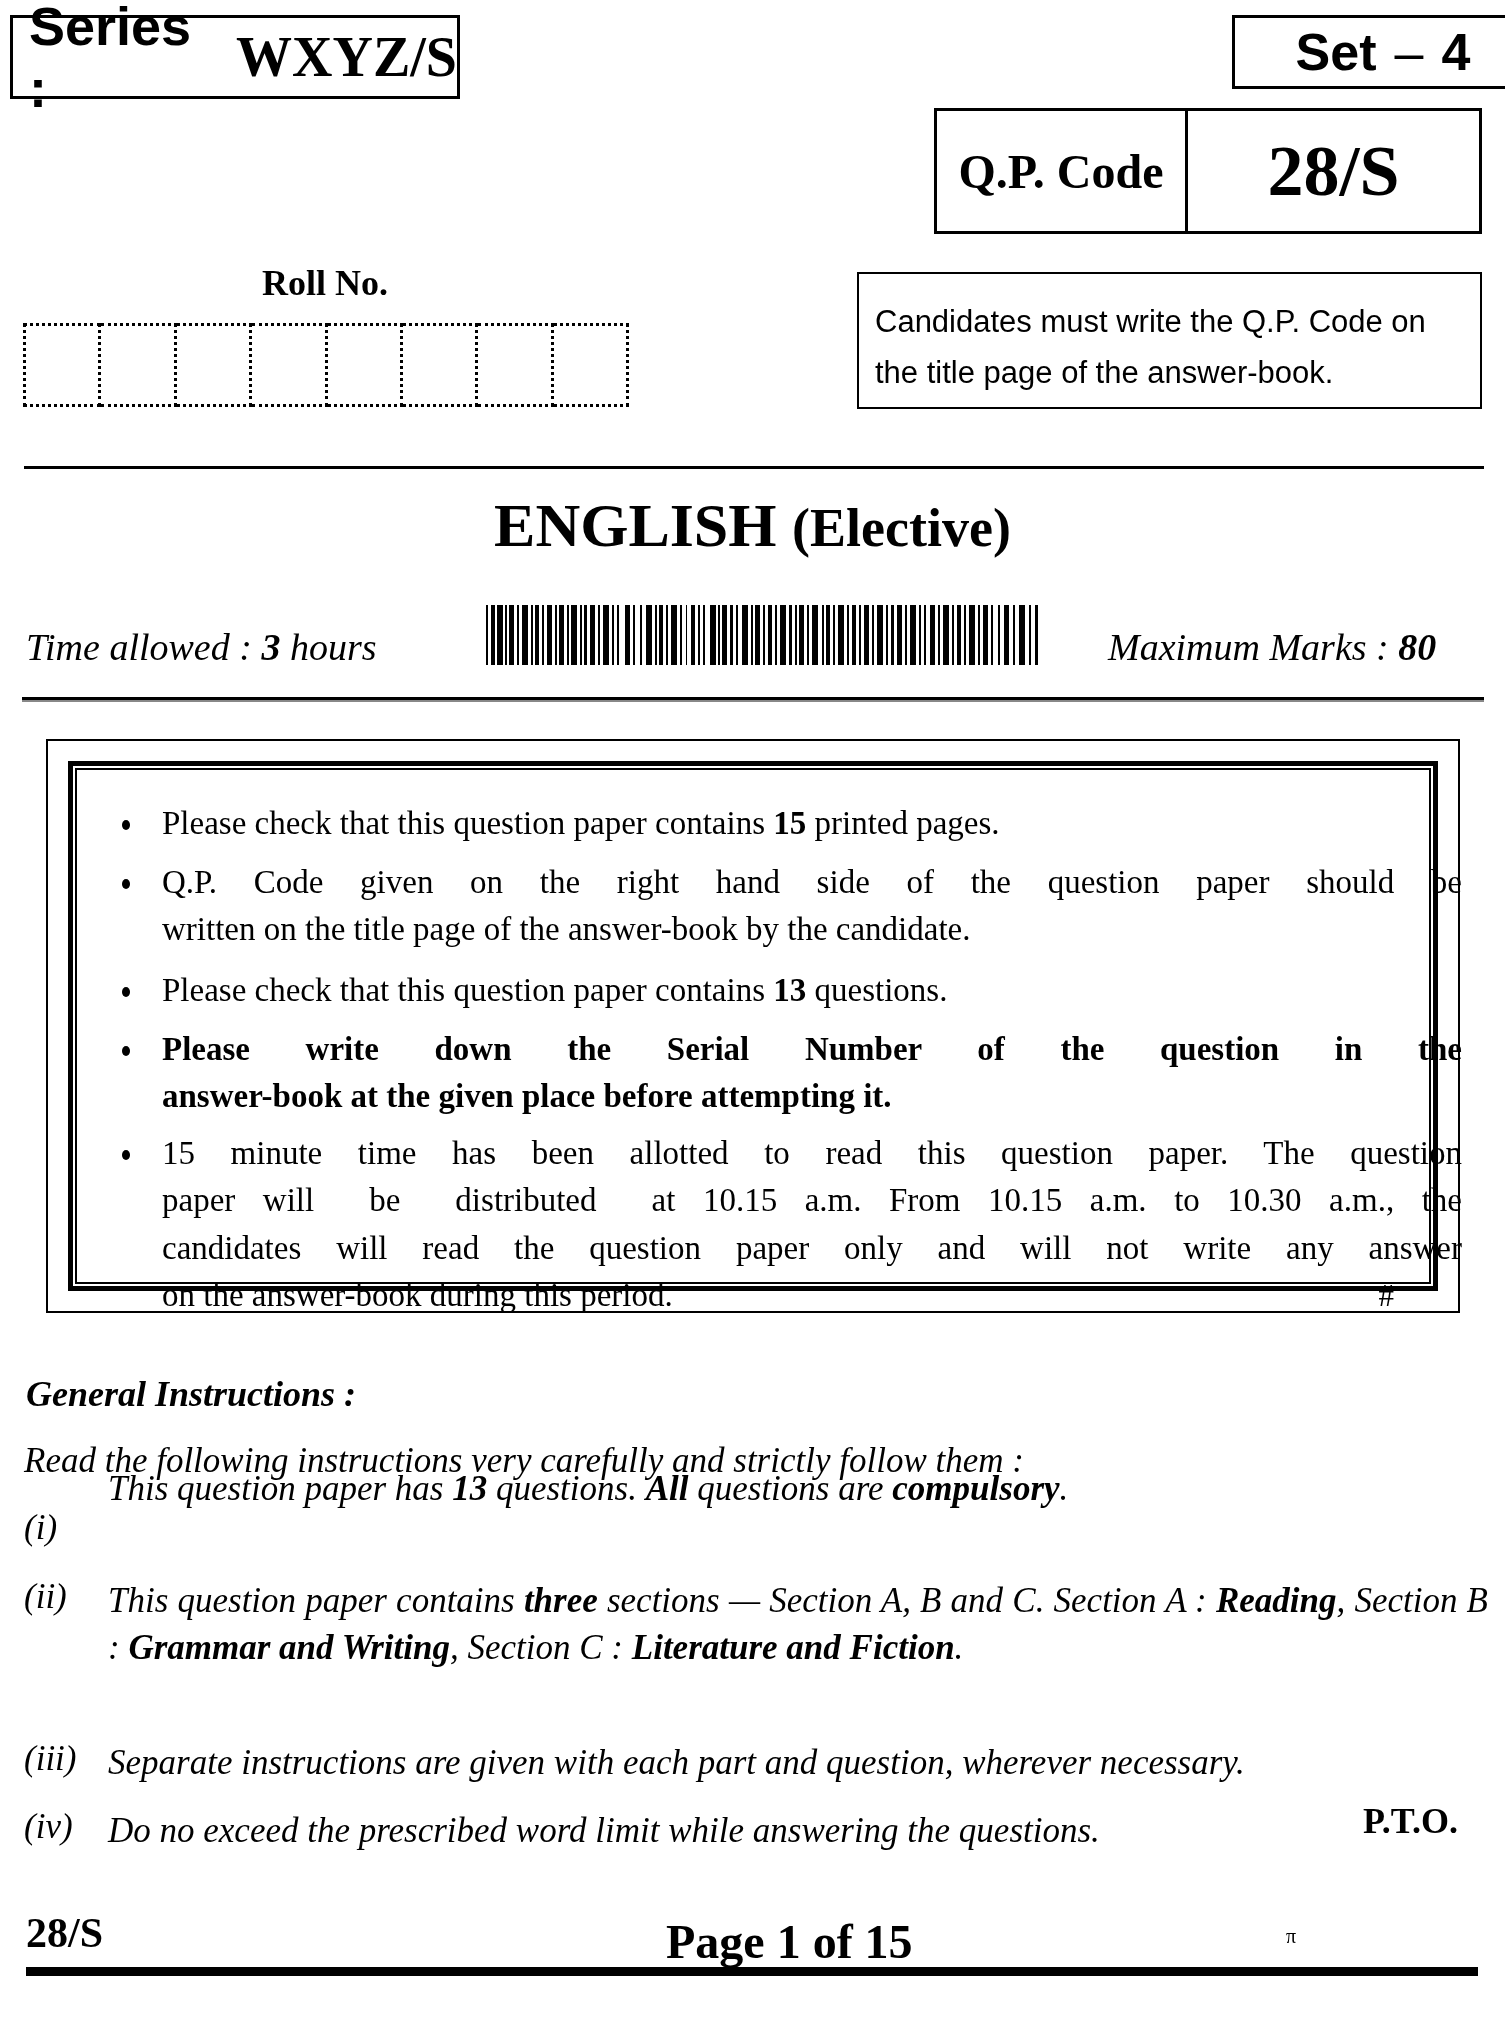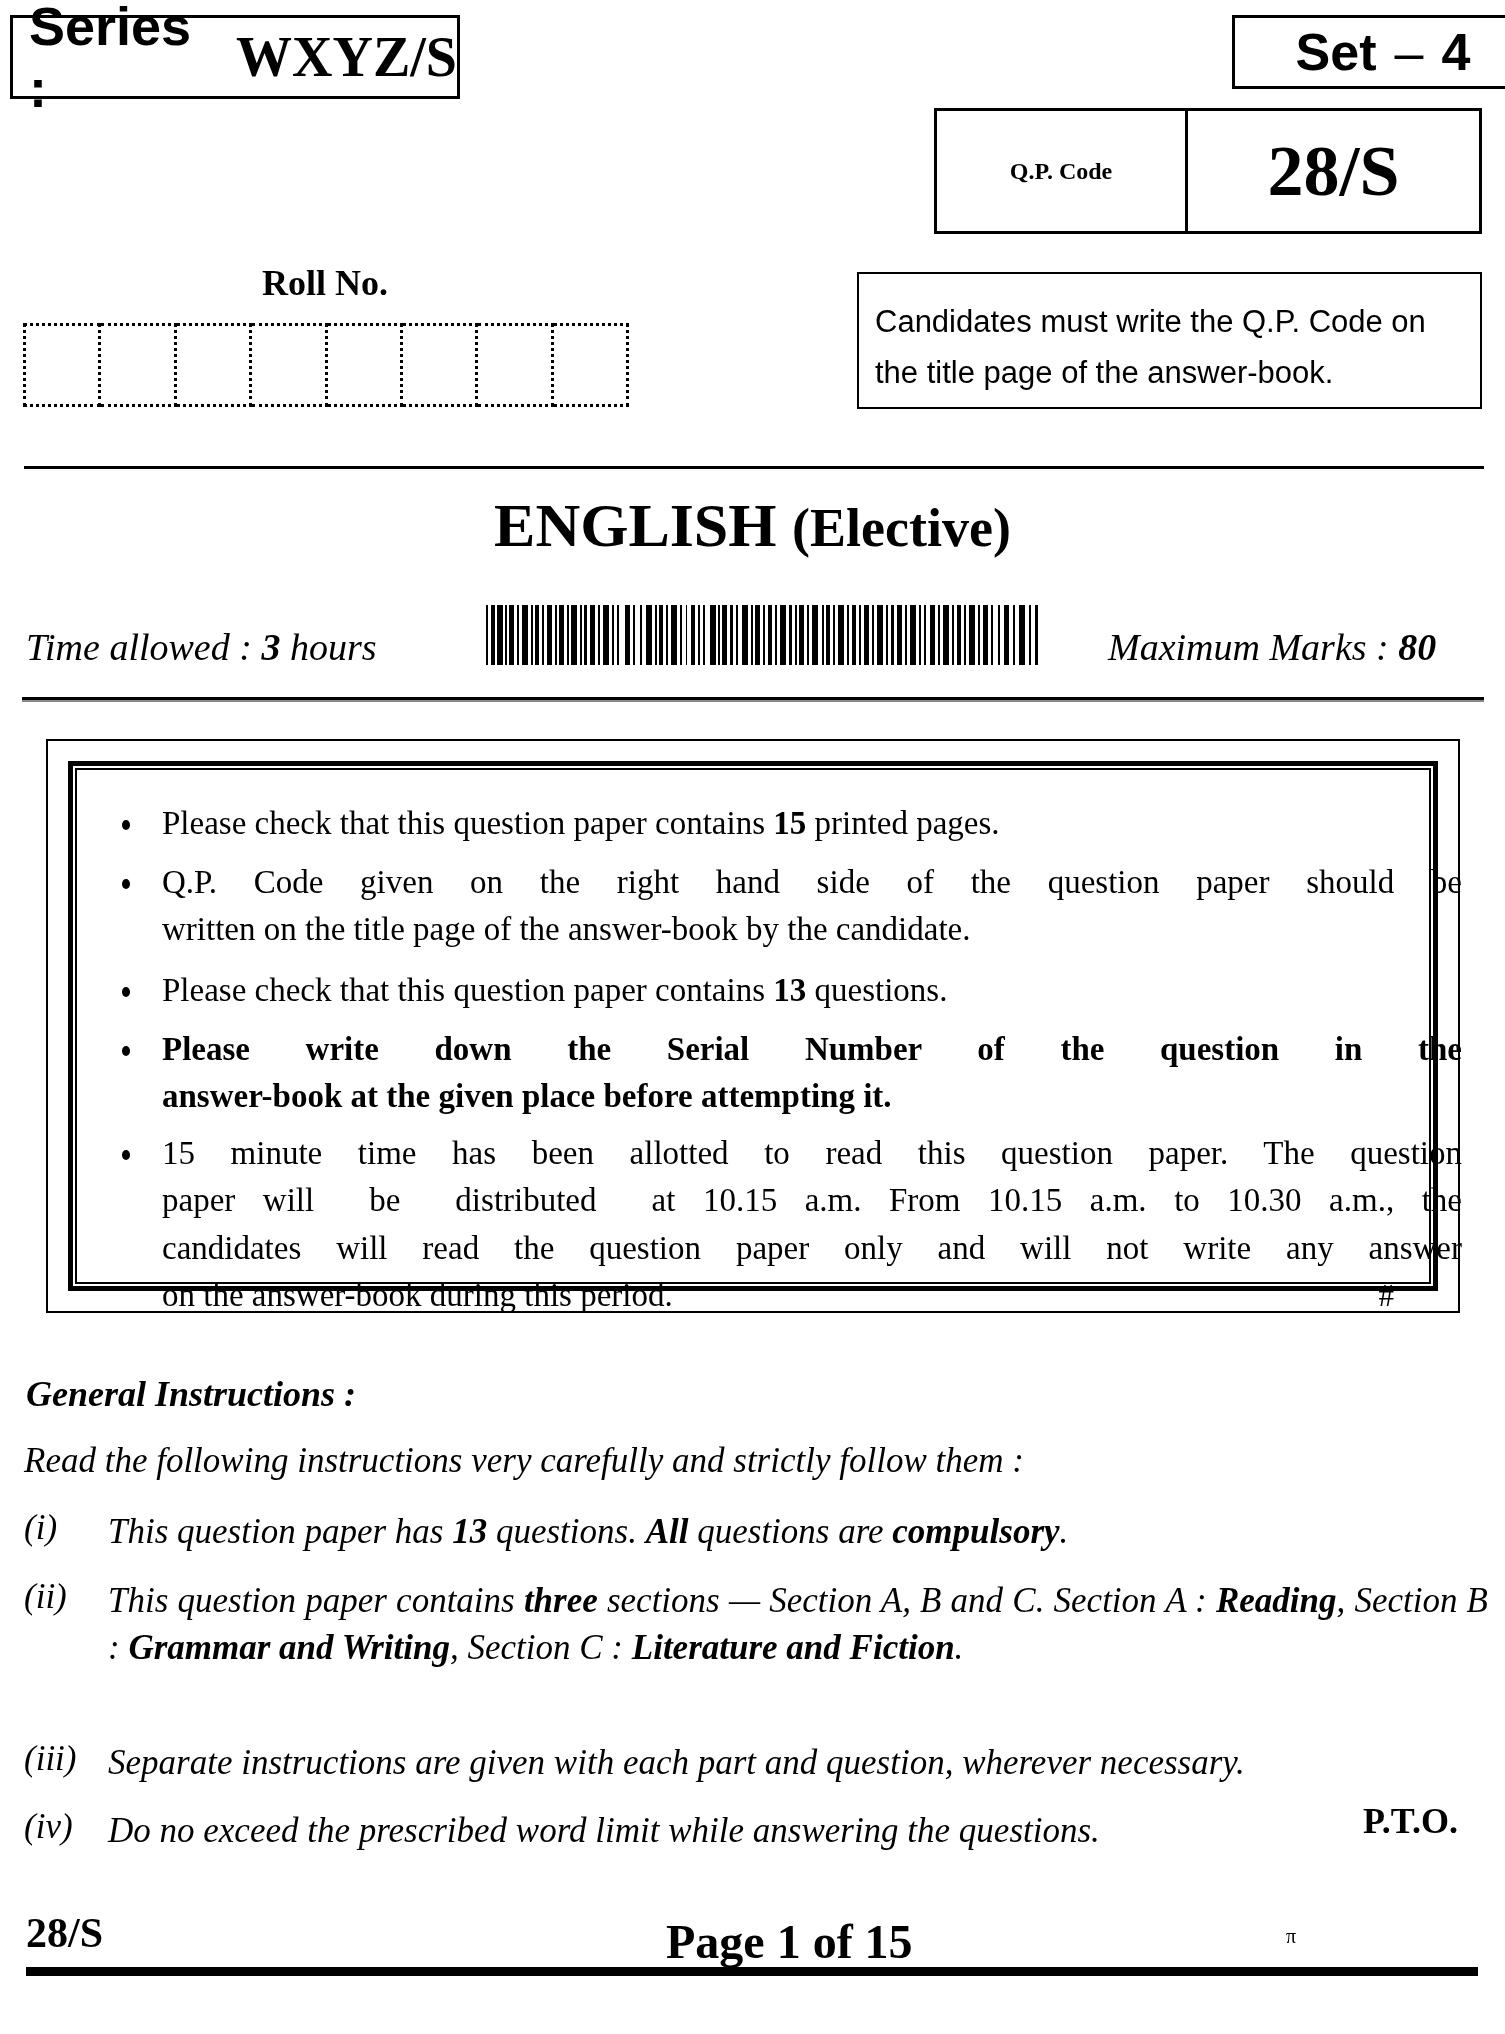--- a/index.html
+++ b/index.html
@@ -8,21 +8,21 @@
 
   
   .series-box { left: 10px; top: 15px; width: 450px; height: 84px; border: 3px solid #000; box-sizing: border-box; display: flex; align-items: center; padding-left: 16px; }
   .series-label { font-family: "Liberation Sans", sans-serif; font-weight: bold; font-size: 54px; letter-spacing: 0px; }
   .series-value { font-family: "Liberation Serif", serif; font-weight: bold; font-size: 56px; margin-left: 14px; }
 
   .set-box { left: 1232px; top: 15px; width: 302px; height: 74px; border: 3px solid #000; box-sizing: border-box; display: flex; align-items: center; justify-content: center; font-family: "Liberation Sans", sans-serif; font-weight: bold; font-size: 52px; }
   .set-box .dash { margin: 0 18px; font-weight: normal; }
 
   .qp-box { left: 934px; top: 108px; width: 548px; height: 126px; border: 3px solid #000; box-sizing: border-box; display: flex; }
-  .qp-label-cell { width: 248px; border-right: 3px solid #000; display: flex; align-items: center; justify-content: center; font-weight: bold; font-size: 24px; }
+  .qp-label-cell { width: 248px; border-right: 3px solid #000; display: flex; align-items: center; justify-content: center; font-weight: bold; font-size: 48px; }
   .qp-value-cell { flex: 1; display: flex; align-items: center; justify-content: center; font-weight: bold; font-size: 72px; }
 
   .roll-label { left: 262px; top: 262px; font-weight: bold; font-size: 36px; }
   .roll-boxes { left: 23px; top: 323px; width: 606px; height: 84px; display: flex; }
   .roll-cell { flex: 1; border: 3px dotted #000; border-left-width: 0; height: 84px; box-sizing: border-box; }
   .roll-cell:first-child { border-left-width: 3px; }
 
   .cand-box { left: 857px; top: 272px; width: 625px; height: 137px; border: 2px solid #000; box-sizing: border-box; padding: 22px 14px 0 16px; font-family: "Liberation Sans", sans-serif; font-size: 31px; line-height: 51px; }
 
   .rule-top { left: 24px; top: 466px; width: 1460px; height: 3px; background: #000; }
@@ -230,21 +230,21 @@
       <div class="btext" style="top:502px">on the answer-book during this period.</div>
       <div class="hash" style="top:502px; line-height:47px;">#</div>
     </div>
   </div>
 </div>
 
 <div class="abs gi-head">General Instructions :</div>
 <div class="abs gi-intro">Read the following instructions very carefully and strictly follow them :</div>
 
 <div class="gi-num" style="top:1508px">(i)</div>
-<div class="gi-text" style="top:1508px"><span>This question paper has </span><b>13</b><span> questions. </span><b>All</b><span> questions are </span><b>compulsory</b><span>.</span></div>
+<div class="gi-text" style="top:1465px"><span>This question paper has </span><b>13</b><span> questions. </span><b>All</b><span> questions are </span><b>compulsory</b><span>.</span></div>
 
 <div class="gi-num" style="top:1577px">(ii)</div>
 <div class="gi-text" style="top:1577px"><span>This question paper contains </span><b>three</b><span> sections — Section A, B and C. Section A : </span><b>Reading</b><span>, Section B : </span><b>Grammar and Writing</b><span>, Section C : </span><b>Literature and Fiction</b><span>.</span></div>
 
 <div class="gi-num" style="top:1739px">(iii)</div>
 <div class="gi-text" style="top:1739px">Separate instructions are given with each part and question, wherever necessary.</div>
 
 <div class="gi-num" style="top:1807px">(iv)</div>
 <div class="gi-text" style="top:1807px">Do no exceed the prescribed word limit while answering the questions.</div>
 

